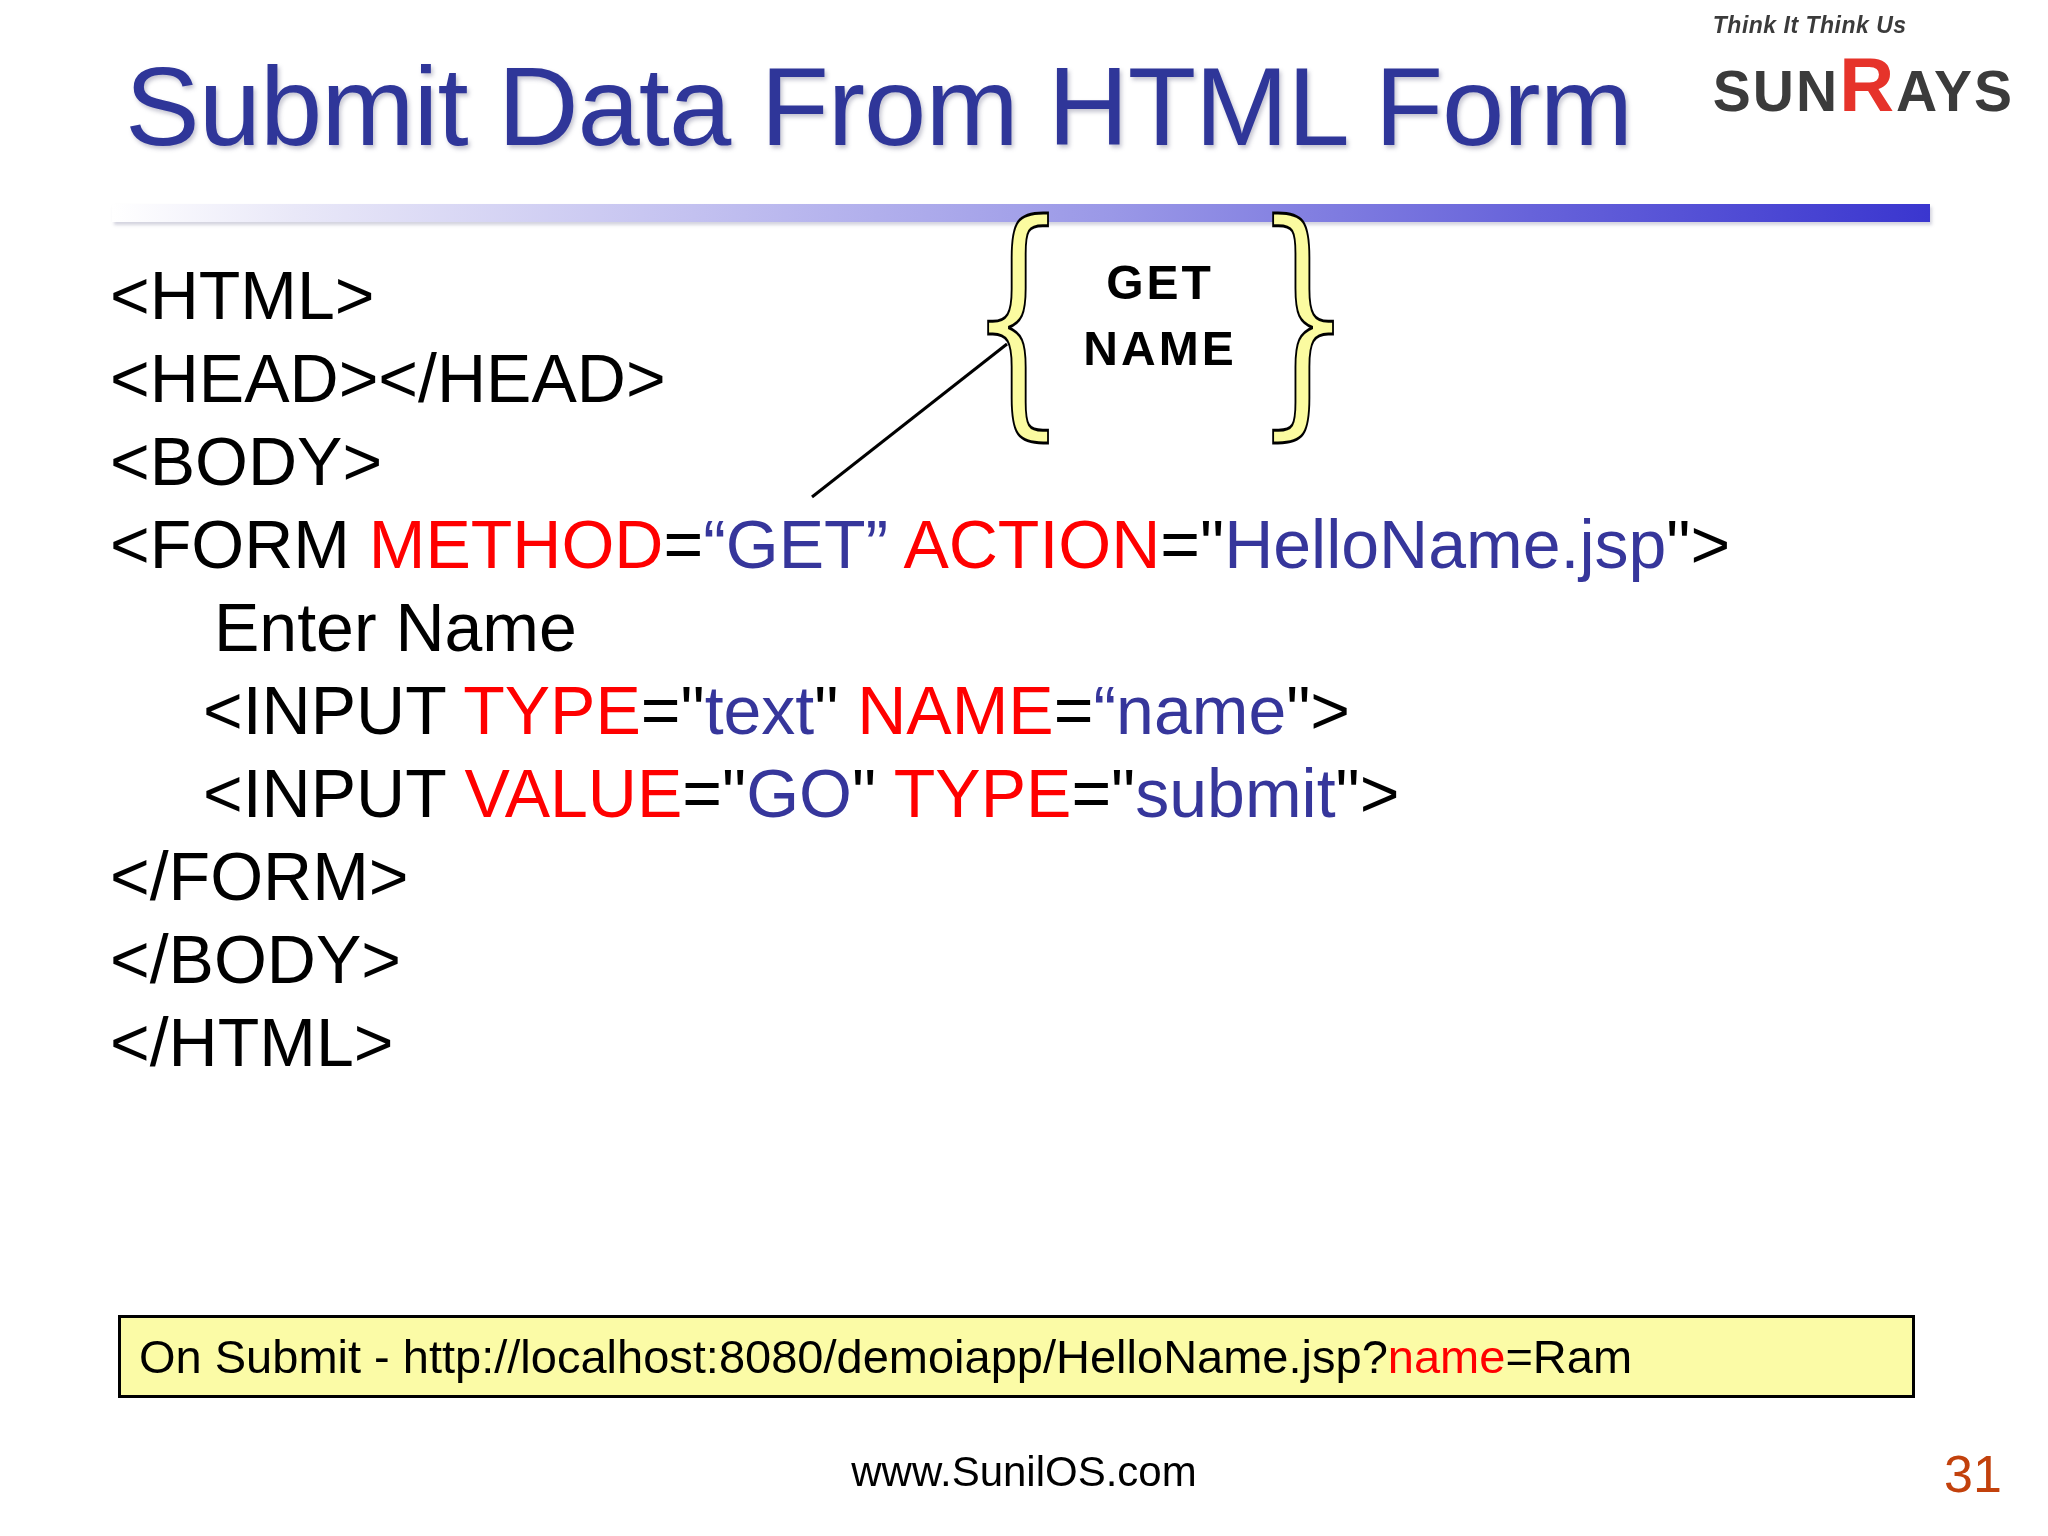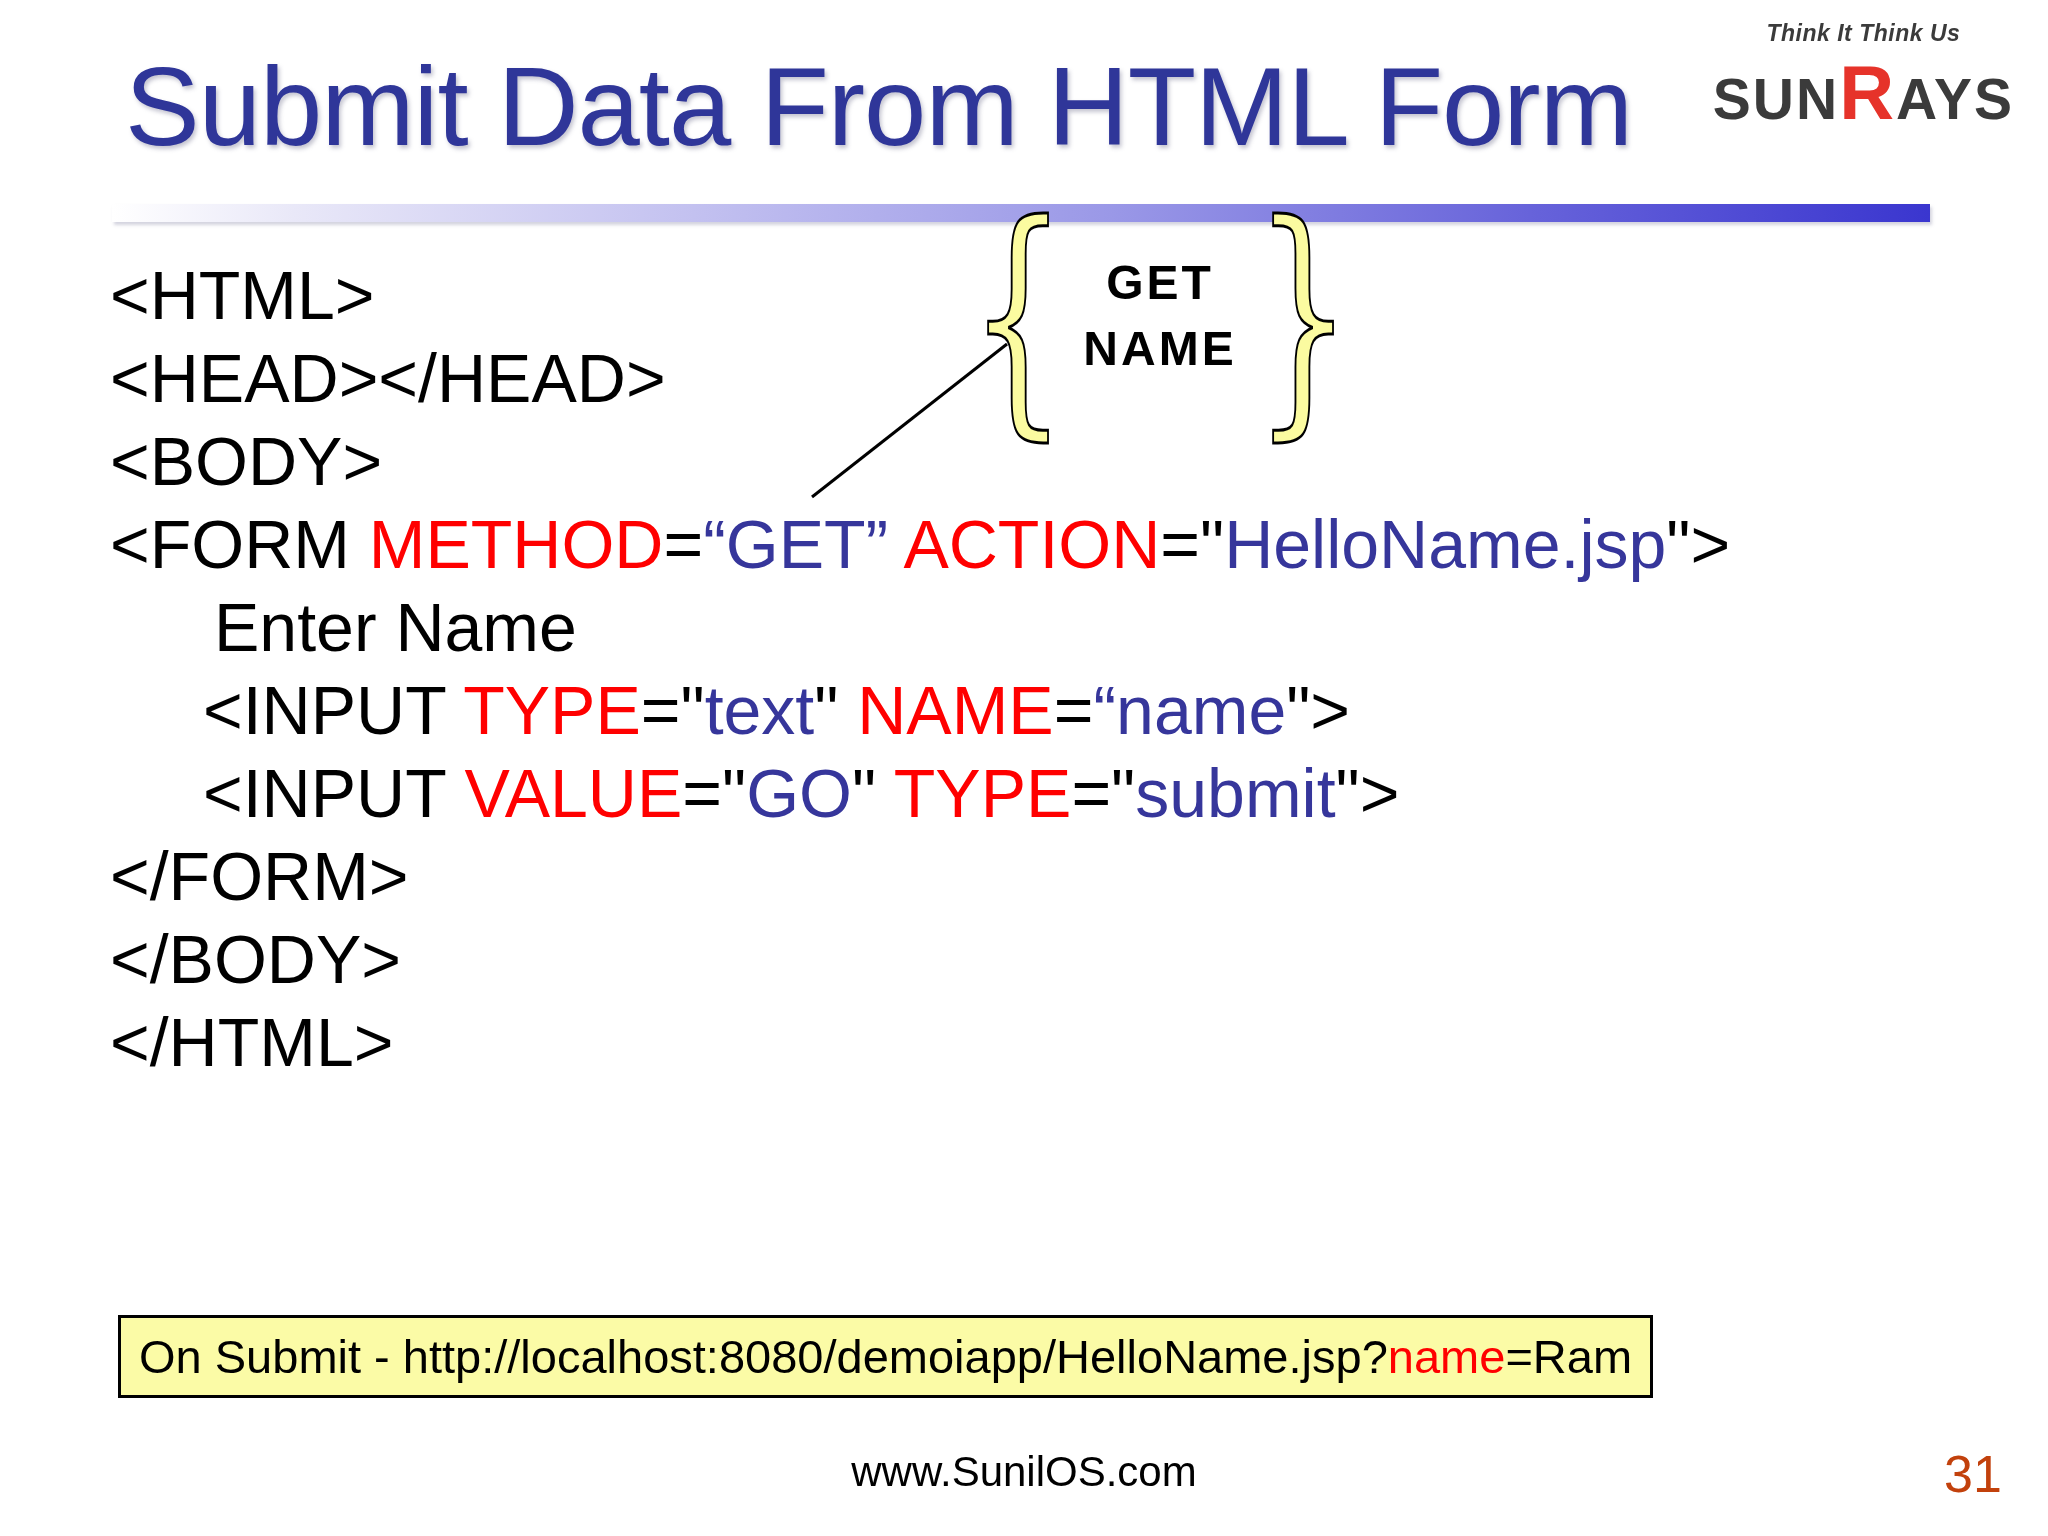--- a/index.html
+++ b/index.html
@@ -21,21 +21,21 @@
   }
 
   
   .rule{
     position:absolute;left:112px;top:204px;width:1818px;height:18px;
     background:linear-gradient(to right,#ffffff 0%,#e9e8f8 10%,#c3c1f0 32%,#9a98e7 55%,#6763da 78%,var(--bar-end,#3A36CF) 100%);
     box-shadow:2px 3px 3px rgba(160,160,185,0.45);
   }
 
   
-  .logo{position:absolute;top:20px;right:34px;text-align:center;}
+  .logo{position:absolute;top:12px;right:34px;text-align:left;}
   .logo .tagline{
     font-size:23px;font-weight:700;font-style:italic;
     color:var(--logo-dark,#3B3B3B);letter-spacing:0.5px;
   }
   .logo .logotype{
     display:flex;align-items:baseline;justify-content:flex-end;
     font-weight:700;letter-spacing:2px;line-height:1;margin-top:8px;
     color:var(--logo-dark,#3B3B3B);
   }
   .logo .logotype span{font-size:57px;}
@@ -64,21 +64,21 @@
   .brace-right{left:1278px;}
   .callout-text{
     position:absolute;left:1043px;top:250px;width:234px;
     text-align:center;color:#000;
     font-size:48px;font-weight:700;line-height:66px;letter-spacing:3px;
   }
   .connector{position:absolute;left:0;top:0;pointer-events:none;}
 
   
   .result-box{
-    position:absolute;left:118px;top:1315px;width:1535px;height:83px;
+    position:absolute;left:118px;top:1315px;width:1797px;height:83px;
     box-sizing:border-box;border:3px solid #000;
     background:var(--yellow-bg,#FBFBA6);
     font-size:47px;line-height:77px;color:#000;
     padding-left:18px;white-space:nowrap;
   }
 
   
   .footer{
     position:absolute;left:0;right:0;top:1448px;text-align:center;
     font-size:42px;color:#000;

